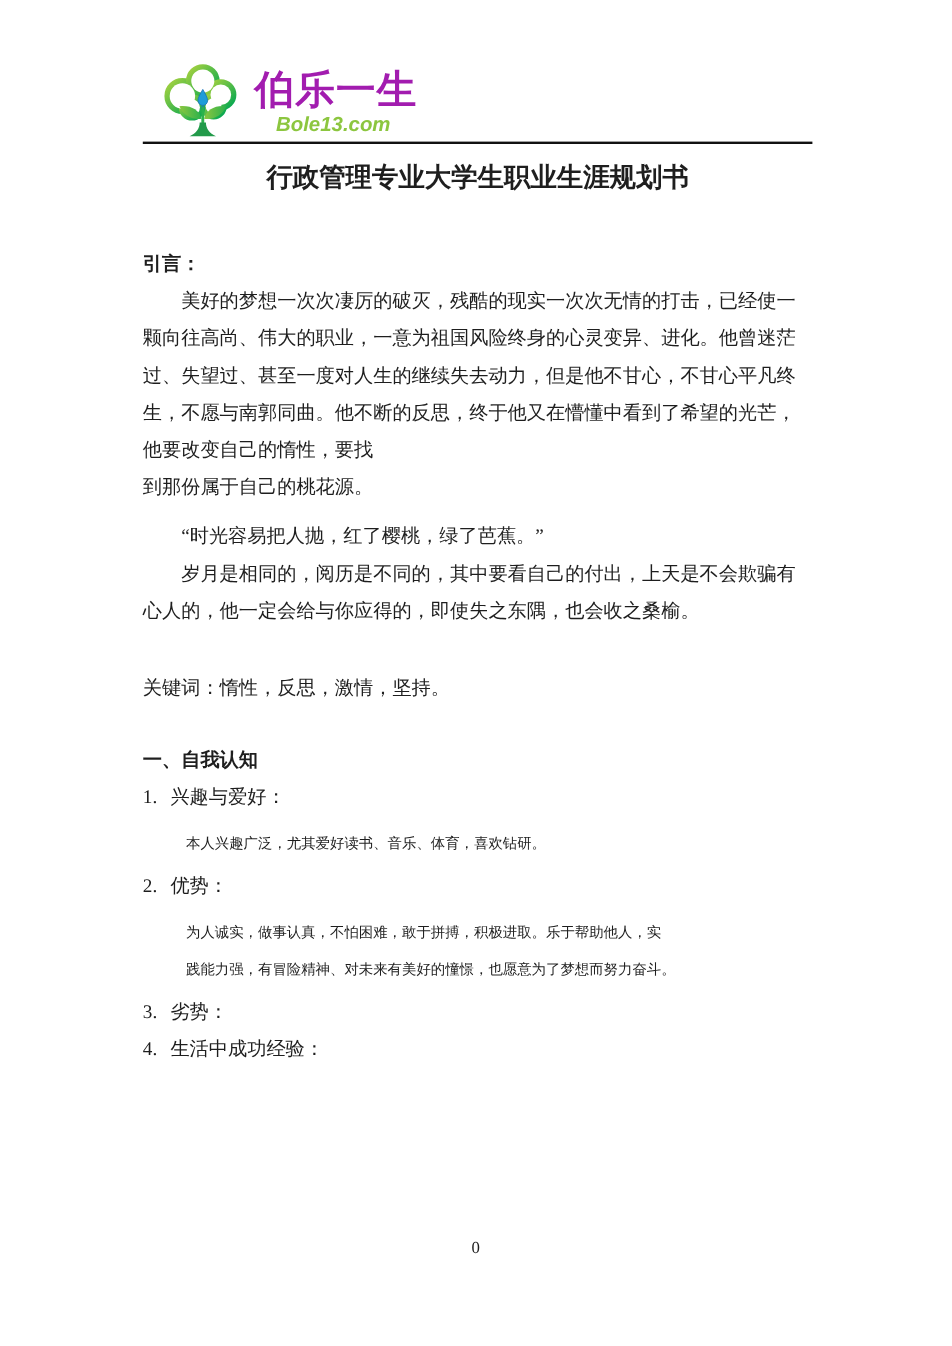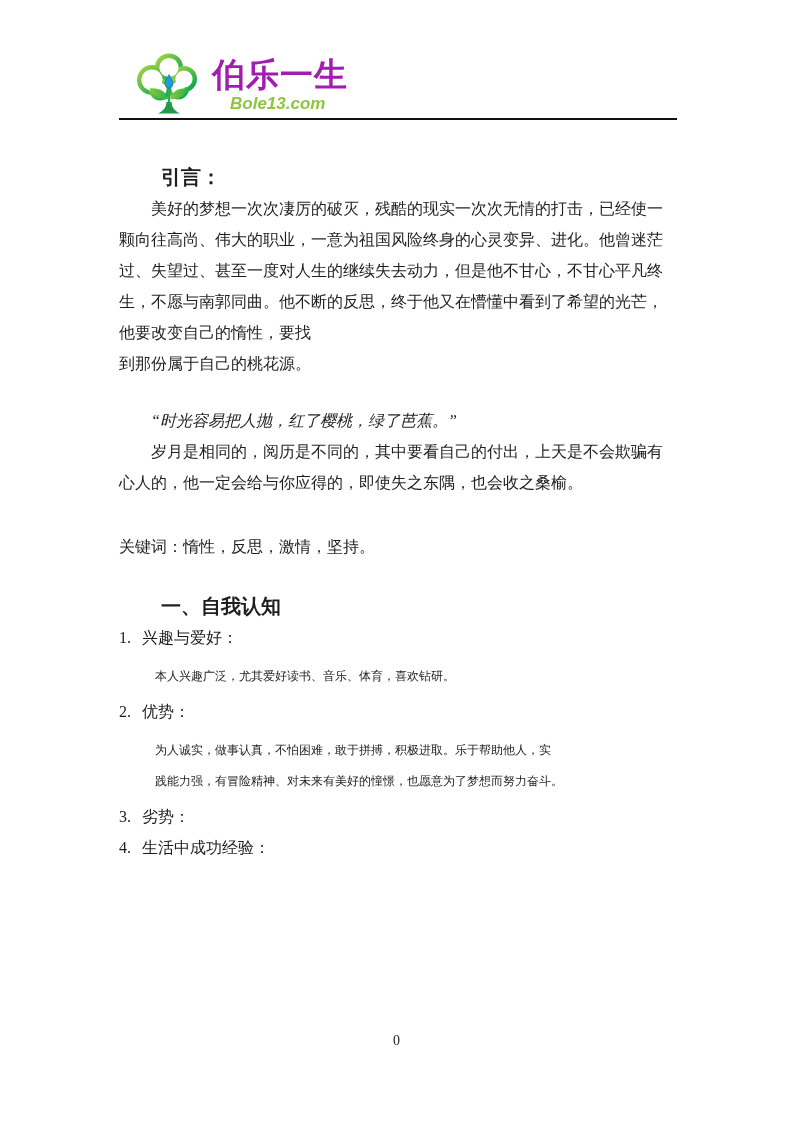--- a/index.html
+++ b/index.html
@@ -11,25 +11,25 @@
   
   .logo-row { display:flex; align-items:flex-start; gap:7px; margin:53px 0 0 14px; height:64px; }
   .logo-icon { width:72px; height:64px; flex:0 0 auto; }
   .logo-text { display:flex; flex-direction:column; }
   .brand { font-family:"Liberation Sans","DejaVu Sans",sans-serif; font-weight:bold; font-size:33px; line-height:40px; letter-spacing:1px; color:#a21caf; margin-top:2px; }
   .domain { font-family:"Liberation Sans","DejaVu Sans",sans-serif; font-style:italic; font-weight:bold; font-size:17px; line-height:17px; color:#8cc63f; margin-left:18px; }
   .header-rule { border-top:2px solid #111; margin-top:1px; }
 
   
   .doc-title { font-size:22px; line-height:30px; font-weight:bold; text-align:center; margin-top:13px; }
-  .sec-heading { font-size:20px; line-height:31px; font-weight:bold;margin-left:42px; }
+  .sec-heading { font-size:16px; line-height:31px; font-weight:bold; }
   .intro-heading { margin-top:42px; }
   .body-p { font-size:16px; line-height:31px; text-align:justify; white-space:pre-line; }
   .indent { text-indent:2em; }
-  .q2 { margin-top:26px;font-style:italic; }
+  .q2 { margin-top:10px; }
   .keywords { margin-top:33px; font-size:16px; line-height:31px; }
   .self-heading { margin-top:29px; }
 
   .list-item { display:flex; font-size:16px; line-height:31px; }
   .list-num { width:23px; flex:0 0 auto; }
   .item-body { font-size:12px; line-height:31px; text-align:justify; white-space:pre-line; margin:8px 0 4px 36px; }
 
   .page-number { position:absolute; top:1033px; left:0; width:100%; text-align:center; font-size:14px; line-height:16px; }
 </style>
 </head>
@@ -77,20 +77,21 @@
         <path d="M33.4,49 C33.4,54 30.5,58 25,60.5 L47,60.5 C41.5,58 38.6,54 38.6,49 Z" fill="#229a4a"></path>
       </svg>
       <div class="logo-text">
         <div class="brand">伯乐一生</div>
         <div class="domain">Bole13.com</div>
       </div>
     </div>
 
     <div class="header-rule"></div>
 
+    <h1 class="doc-title">行政管理专业大学生职业生涯规划书</h1>
 
     <h2 class="sec-heading intro-heading">引言：</h2>
 
     <p class="body-p indent">美好的梦想一次次凄厉的破灭，残酷的现实一次次无情的打击，已经使一
 颗向往高尚、伟大的职业，一意为祖国风险终身的心灵变异、进化。他曾迷茫
 过、失望过、甚至一度对人生的继续失去动力，但是他不甘心，不甘心平凡终
 生，不愿与南郭同曲。他不断的反思，终于他又在懵懂中看到了希望的光芒，
 他要改变自己的惰性，要找
 到那份属于自己的桃花源。</p>
     <p class="body-p indent q2">“时光容易把人抛，红了樱桃，绿了芭蕉。”</p>

